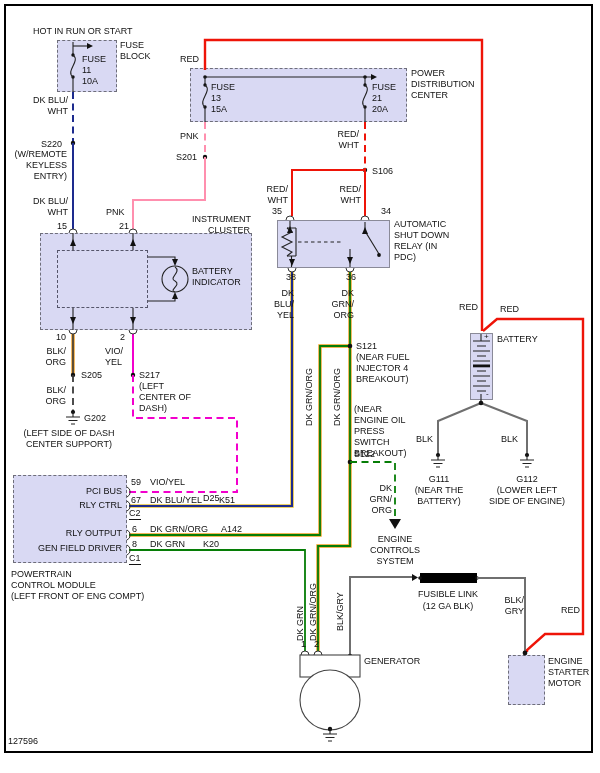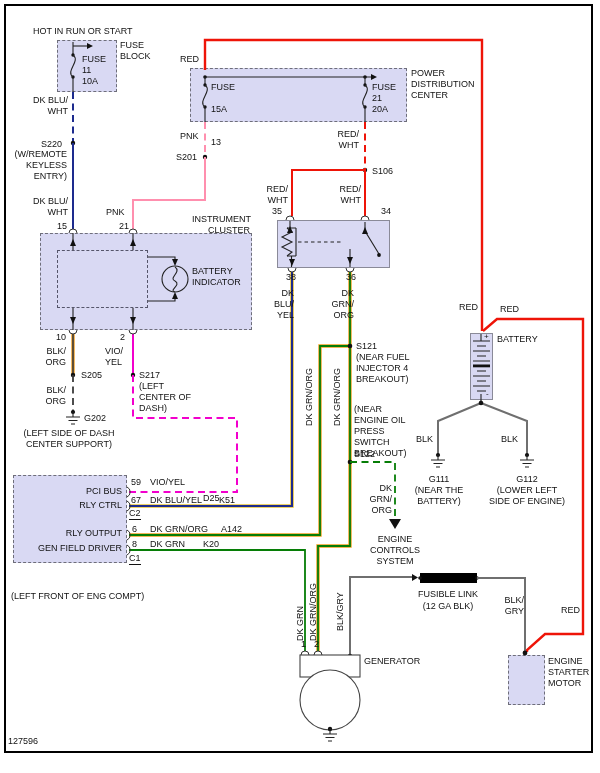--- a/index.html
+++ b/index.html
@@ -211,34 +211,35 @@
   <div class="lbl" style="left:120px;top:40px;width:36px;">FUSE BLOCK</div>
   <div class="lbl nw" style="left:82px;top:54px;">FUSE</div>
   <div class="lbl nw" style="left:82px;top:65px;">11</div>
   <div class="lbl nw" style="left:82px;top:76px;">10A</div>
   <div class="lbl r" style="left:30px;top:95px;width:38px;">DK BLU/ WHT</div>
   <div class="lbl r" style="left:36px;top:139px;width:26px;">S220</div>
   <div class="lbl r" style="left:14px;top:149px;width:53px;">(W/REMOTE KEYLESS ENTRY)</div>
   <div class="lbl r" style="left:30px;top:196px;width:38px;">DK BLU/ WHT</div>
   <div class="lbl nw" style="left:180px;top:54px;">RED</div>
   <div class="lbl nw" style="left:211px;top:82px;">FUSE</div>
-  <div class="lbl nw" style="left:211px;top:93px;margin-top:44px;">13</div>
+  <div class="lbl nw" style="left:211px;top:93px;">13</div>
   <div class="lbl nw" style="left:211px;top:104px;">15A</div>
   <div class="lbl nw" style="left:372px;top:82px;">FUSE</div>
   <div class="lbl nw" style="left:372px;top:93px;">21</div>
   <div class="lbl nw" style="left:372px;top:104px;">20A</div>
   <div class="lbl" style="left:411px;top:68px;width:66px;">POWER DISTRIBUTION CENTER</div>
   <div class="lbl nw" style="left:180px;top:131px;">PNK</div>
   <div class="lbl r" style="left:170px;top:152px;width:27px;">S201</div>
   <div class="lbl r" style="left:333px;top:129px;width:26px;">RED/ WHT</div>
   <div class="lbl nw" style="left:372px;top:166px;">S106</div>
   <div class="lbl r" style="left:258px;top:184px;width:30px;">RED/ WHT</div>
   <div class="lbl r" style="left:331px;top:184px;width:30px;">RED/ WHT</div>
   <div class="lbl nw" style="left:272px;top:206px;">35</div>
   <div class="lbl nw" style="left:345px;top:206px;margin-left:36px;">34</div>
+  <div class="lbl" style="left:394px;top:219px;width:58px;">AUTOMATIC SHUT DOWN RELAY (IN PDC)</div>
   <div class="lbl nw" style="left:286px;top:272px;">38</div>
   <div class="lbl nw" style="left:346px;top:272px;">36</div>
   <div class="lbl r" style="left:266px;top:288px;width:28px;">DK BLU/ YEL</div>
   <div class="lbl r" style="left:326px;top:288px;width:28px;">DK GRN/ ORG</div>
   <div class="lbl r" style="left:192px;top:214px;width:58px;">INSTRUMENT CLUSTER</div>
   <div class="lbl nw" style="left:106px;top:207px;">PNK</div>
   <div class="lbl nw" style="left:57px;top:221px;">15</div>
   <div class="lbl nw" style="left:119px;top:221px;">21</div>
   <div class="lbl" style="left:192px;top:266px;width:52px;">BATTERY INDICATOR</div>
   <div class="lbl nw" style="left:56px;top:332px;">10</div>
@@ -263,20 +264,21 @@
   <div class="lbl nw" style="left:150px;top:495px;">DK BLU/YEL</div>
   <div class="lbl nw" style="left:219px;top:495px;">K51</div>
   <div class="lbl u" style="left:129px;top:508px;">C2</div>
   <div class="lbl nw" style="left:132px;top:524px;">6</div>
   <div class="lbl nw" style="left:150px;top:524px;">DK GRN/ORG</div>
   <div class="lbl nw" style="left:221px;top:524px;">A142</div>
   <div class="lbl nw" style="left:132px;top:539px;">8</div>
   <div class="lbl nw" style="left:150px;top:539px;">DK GRN</div>
   <div class="lbl nw" style="left:203px;top:539px;">K20</div>
   <div class="lbl u" style="left:129px;top:553px;">C1</div>
+  <div class="lbl" style="left:11px;top:569px;width:104px;">POWERTRAIN CONTROL MODULE</div>
   <div class="lbl nw" style="left:11px;top:591px;">(LEFT FRONT OF ENG COMPT)</div>
 
   <div class="lbl rot" style="left:304px;top:426px;">DK GRN/ORG</div>
   <div class="lbl rot" style="left:332px;top:426px;">DK GRN/ORG</div>
   <div class="lbl nw" style="left:356px;top:341px;">S121</div>
   <div class="lbl" style="left:356px;top:352px;width:56px;">(NEAR FUEL INJECTOR 4 BREAKOUT)</div>
   <div class="lbl" style="left:354px;top:404px;width:64px;">(NEAR ENGINE OIL PRESS SWITCH BREAKOUT)</div>
   <div class="lbl nw" style="left:354px;top:449px;">S122</div>
   <div class="lbl r" style="left:364px;top:483px;width:28px;">DK GRN/ ORG</div>
   <div class="lbl c" style="left:364px;top:534px;width:62px;">ENGINE CONTROLS SYSTEM</div>

